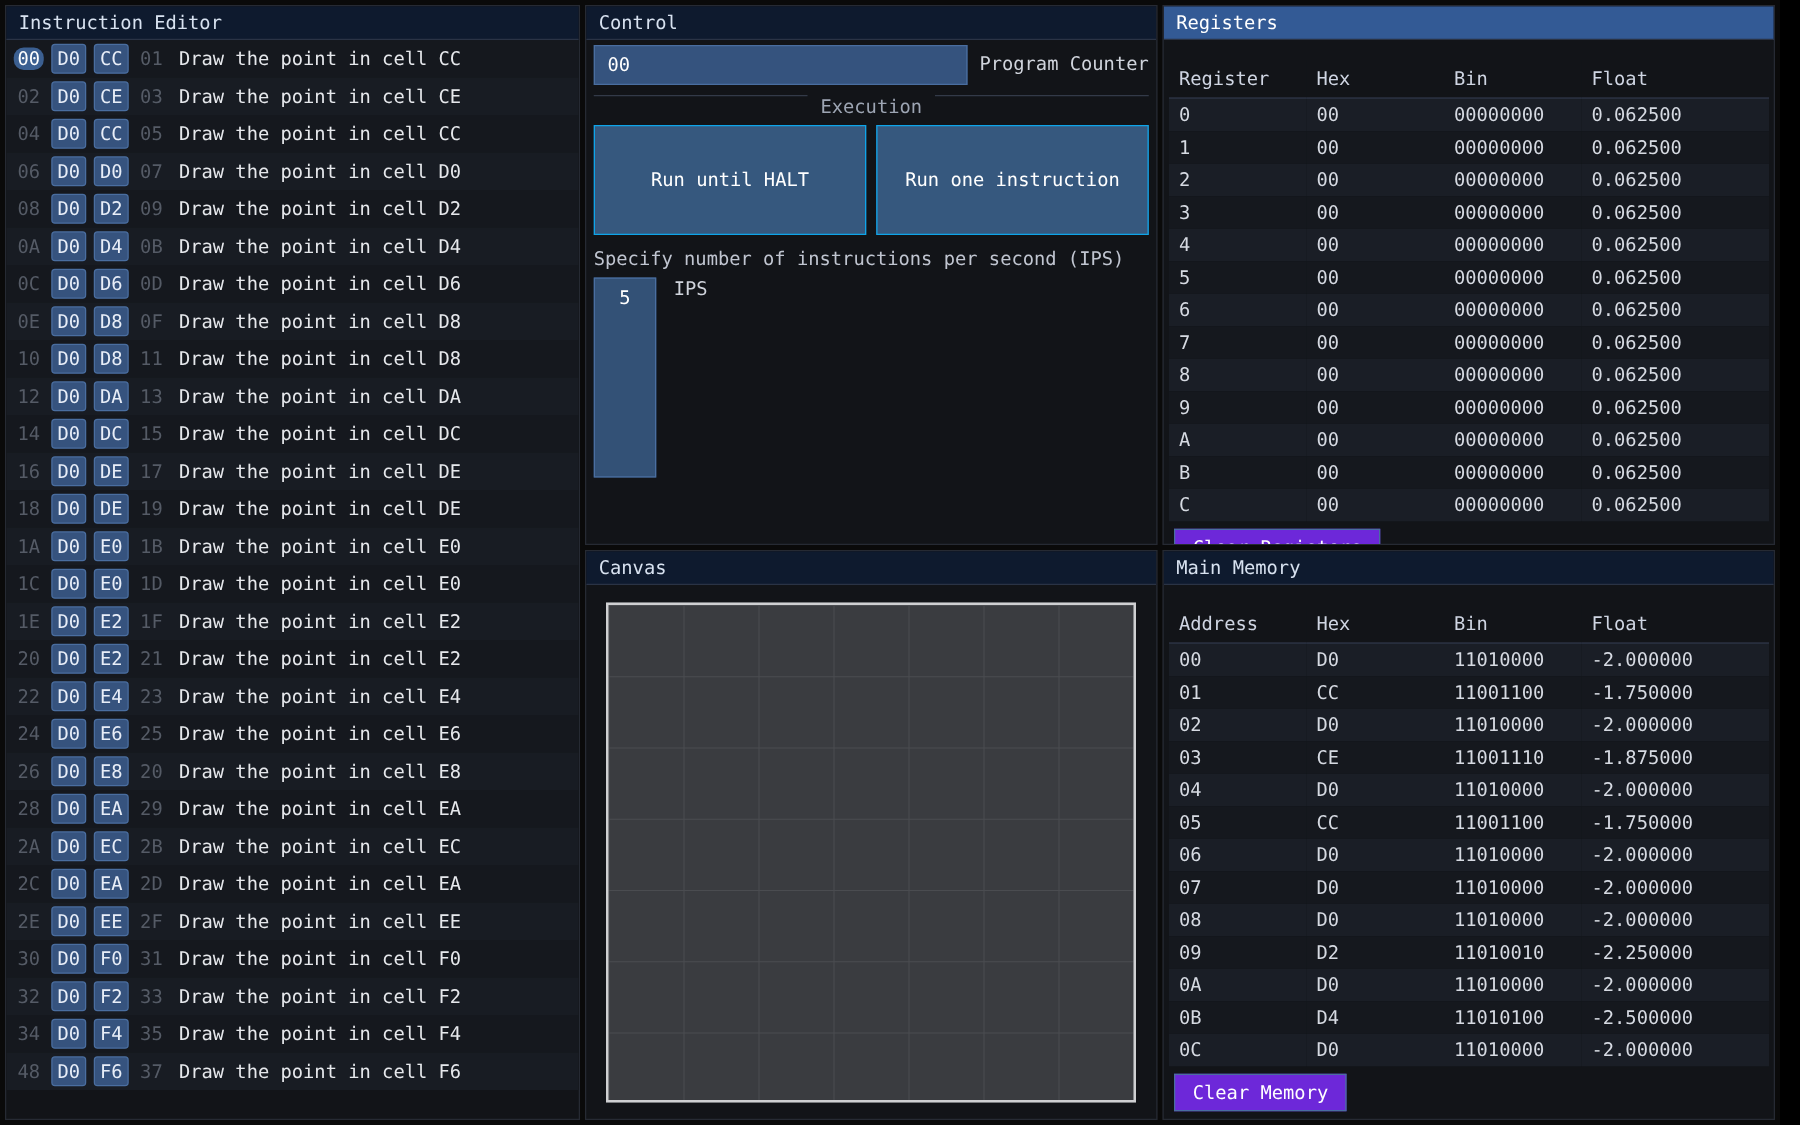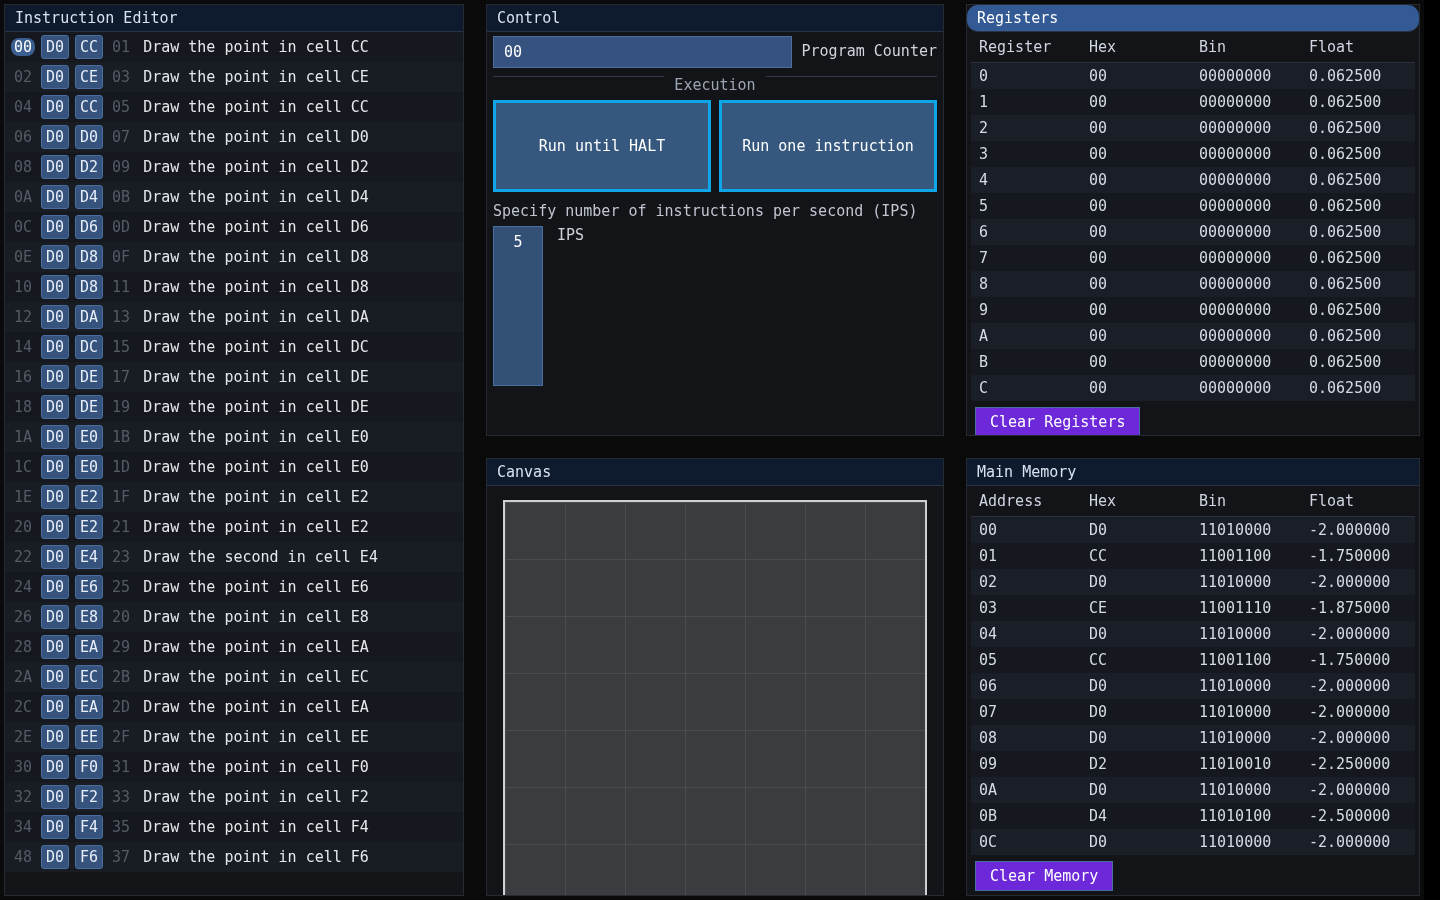--- a/index.html
+++ b/index.html
@@ -9,21 +9,21 @@
     background: #000;
     font-family: "DejaVu Sans Mono", "Menlo", "Consolas", monospace;
     font-size: 15px;
     color: #e0e0e0;
     overflow: hidden;
   }
   .app {
     display: grid;
     grid-template-columns: 460px 458px 1fr;
     grid-template-rows: 432px 1fr;
-    gap: 22px;
+    gap: 4px;
     padding: 4px;
     width: 1424px; height: 900px;
     background: #0a0a0a;
   }
   .pane {
     background: #121418;
     border: 1px solid #262a33;
     display: flex;
     flex-direction: column;
     overflow: hidden;
@@ -31,21 +31,20 @@
   .pane-title {
     background: #0e1a2e;
     color: #d8e2f0;
     padding: 4px 10px;
     border-bottom: 1px solid #2a3345;
     font-size: 15px;
   }
   .pane-title.blue {
     background: #335a95;
     color: #fff;
-    border-radius: 11px;
   }
   .pane-body {
     flex: 1;
     overflow: auto;
     padding: 4px 6px;
   }
   
   #editor {
     grid-row: 1 / span 2;
     grid-column: 1;
@@ -93,39 +92,39 @@
   }
   .group-legend {
     display:flex; align-items:flex-start; gap:10px;
     color: #9da5b3; margin-bottom:6px;
   }
   .group-legend .line { flex:1; height:1px; background:#333a48; }
   .run-buttons { display:flex; gap:8px; }
   .big-btn {
     flex:1;
     background: #36587e;
-    border: 3px solid #0ea5e9;
+    border: 1px solid #0ea5e9;
     color: #fff;
     padding: 34px 8px;
     text-align: center;
     font: inherit;
     cursor: pointer;
   }
   .speed-desc { color:#c0c5d0; margin-bottom:6px; }
   .ips-row { display:flex; gap:14px; align-items:flex-start; }
   .ips-input {
     background:#335176; color:#fff; border:1px solid #4a6ea0;
     width:50px; height:160px; padding:6px; text-align:center;
     font: inherit;
   }
   .ips-label { color:#d0d4dc; }
 
   
   #registers { grid-row: 1; grid-column: 3; }
-  #registers .pane-body, #memory .pane-body { padding: 0 4px 4px 4px; }
+  #registers .pane-body, #memory .pane-body { padding: 16px 4px 4px 4px; }
   table.data {
     width: 100%; border-collapse: collapse; table-layout: fixed;
   }
   table.data col.c1 { width: 110px; }
   table.data col.c2 { width: 110px; }
   table.data col.c3 { width: 110px; }
   table.data th {
     text-align: left; color:#cfd5e2; font-weight: normal;
     padding: 6px 8px; background:#121418; border-bottom:1px solid #2a3040;
   }
@@ -287,21 +286,21 @@
           <span class="bytebox">D0</span>
           <span class="bytebox">E2</span>
           <span class="addr1">21</span>
           <span class="instr-desc">Draw the point in cell E2</span>
         </div>
         <div class="instr-row">
           <span class="addr0">22</span>
           <span class="bytebox">D0</span>
           <span class="bytebox">E4</span>
           <span class="addr1">23</span>
-          <span class="instr-desc">Draw the second in cell E4</span>
+          <span class="instr-desc">Draw the point in cell E4</span>
         </div>
         <div class="instr-row">
           <span class="addr0">24</span>
           <span class="bytebox">D0</span>
           <span class="bytebox">E6</span>
           <span class="addr1">25</span>
           <span class="instr-desc">Draw the point in cell E6</span>
         </div>
         <div class="instr-row">
           <span class="addr0">26</span>

